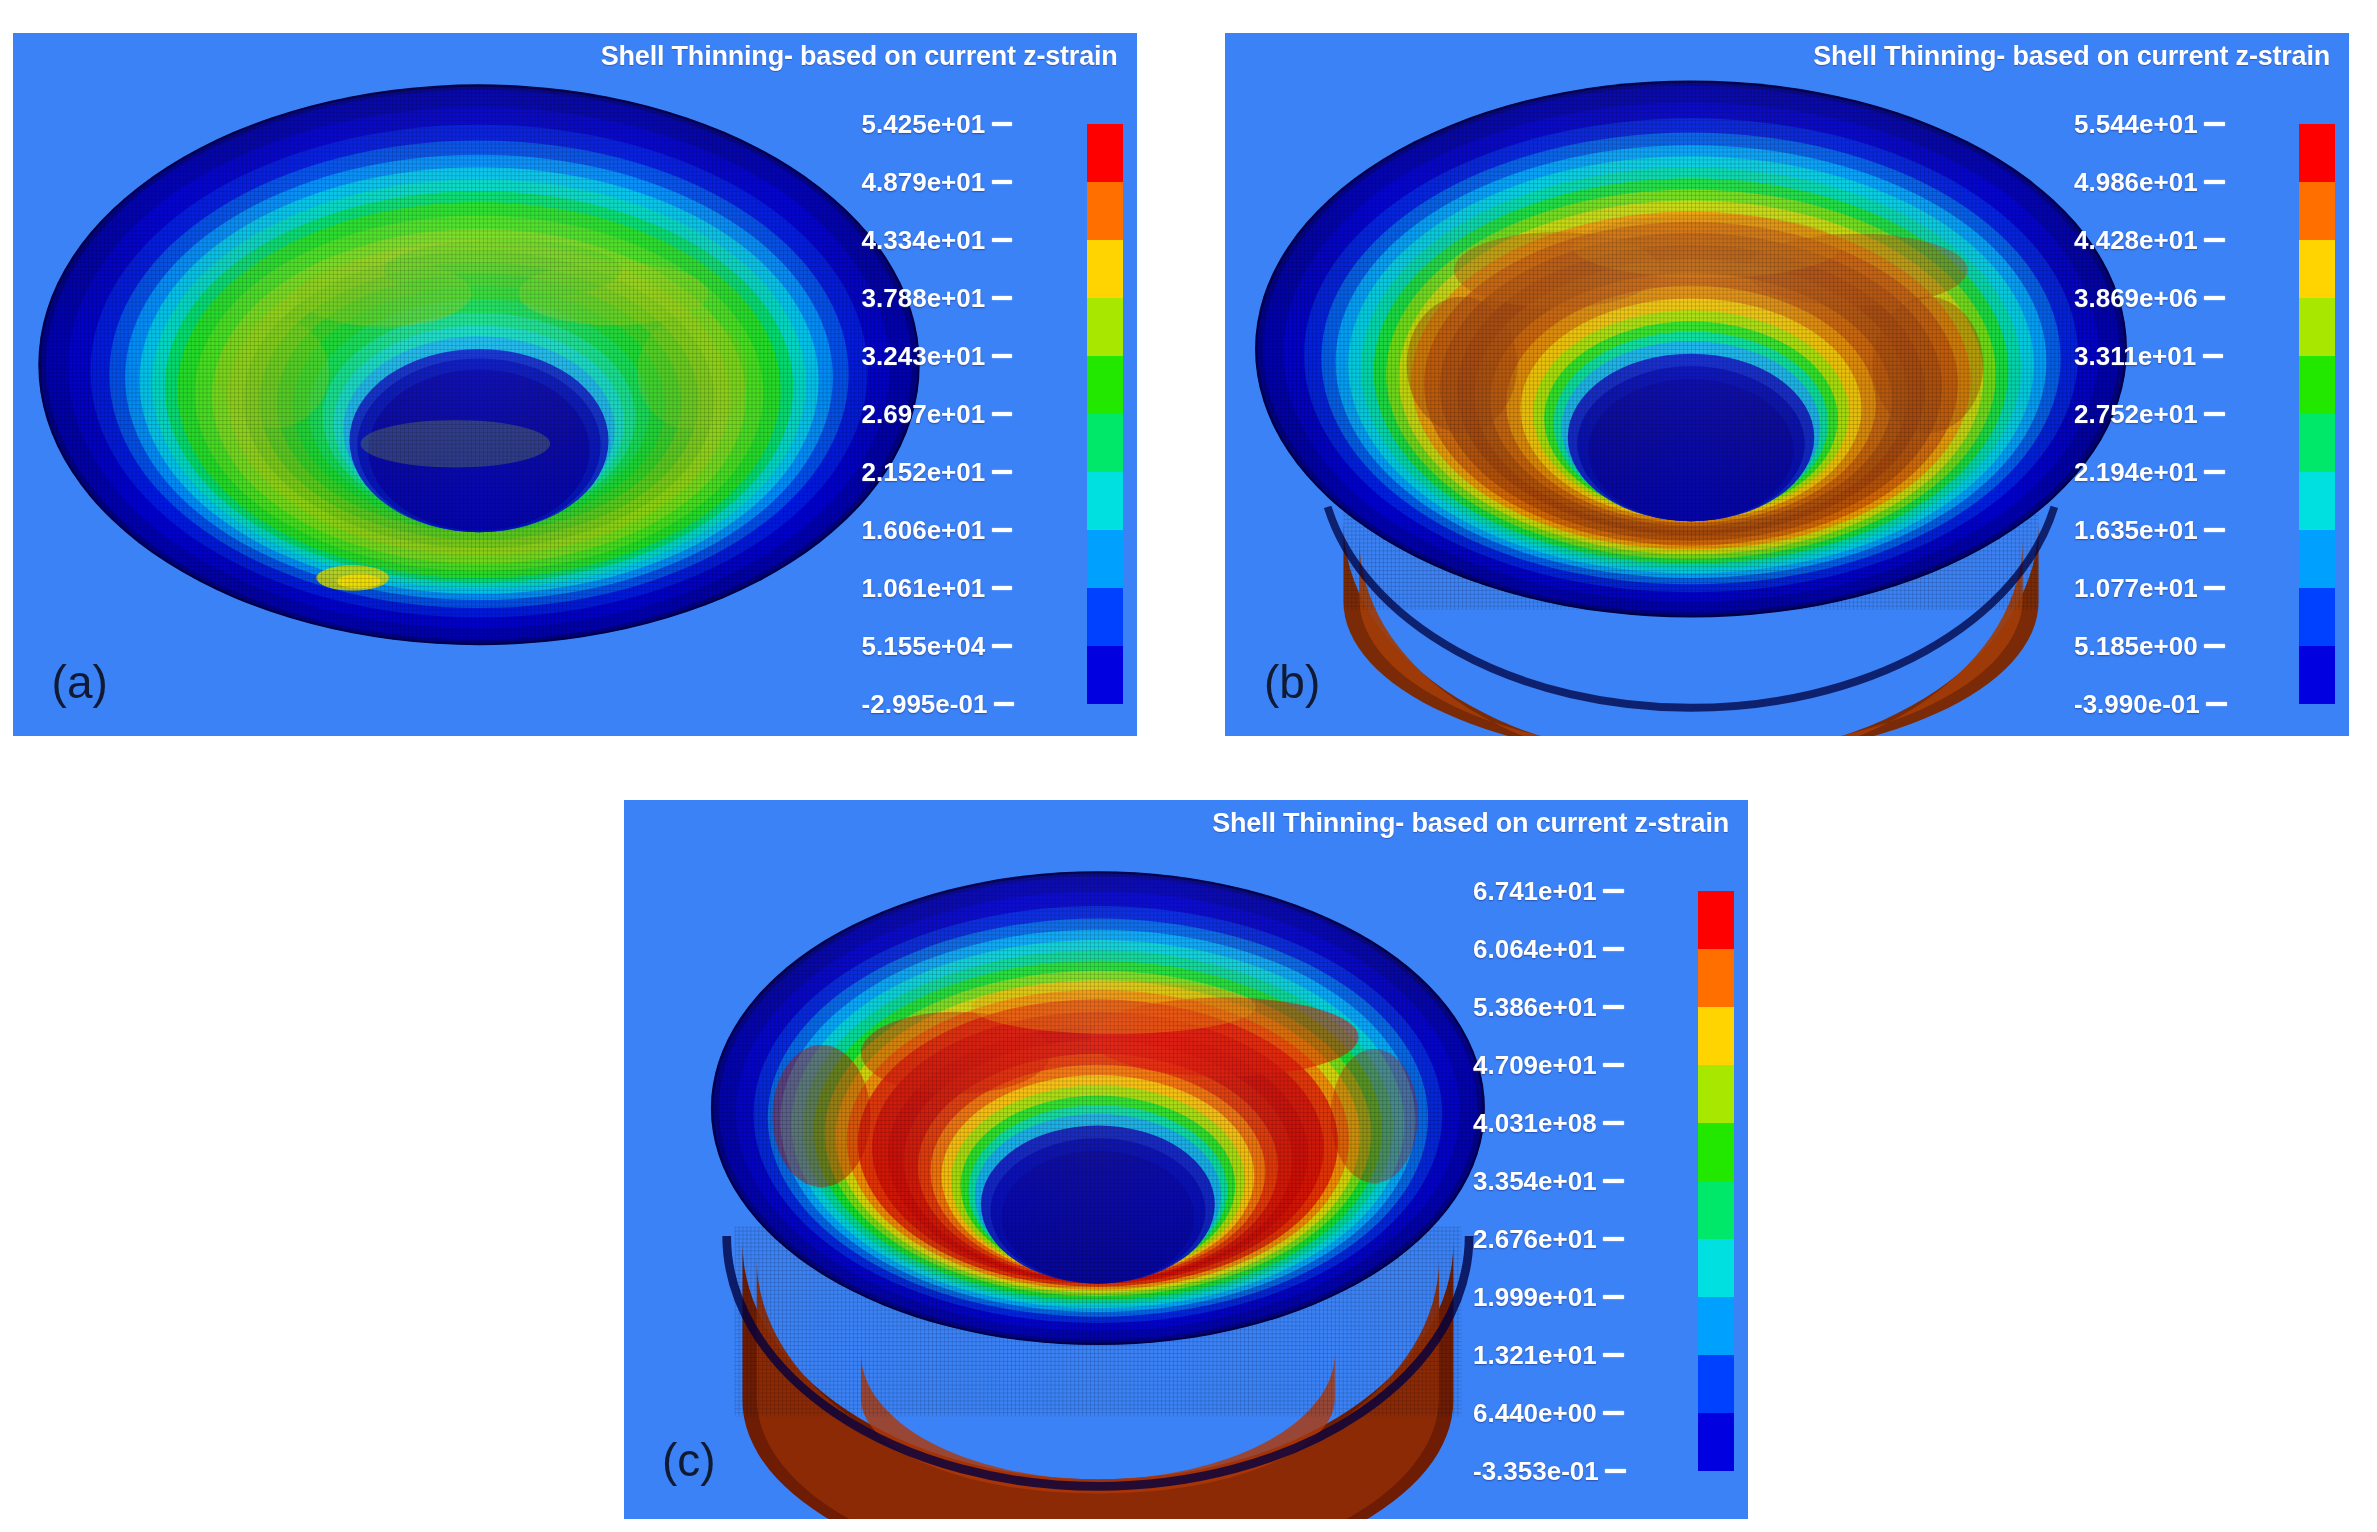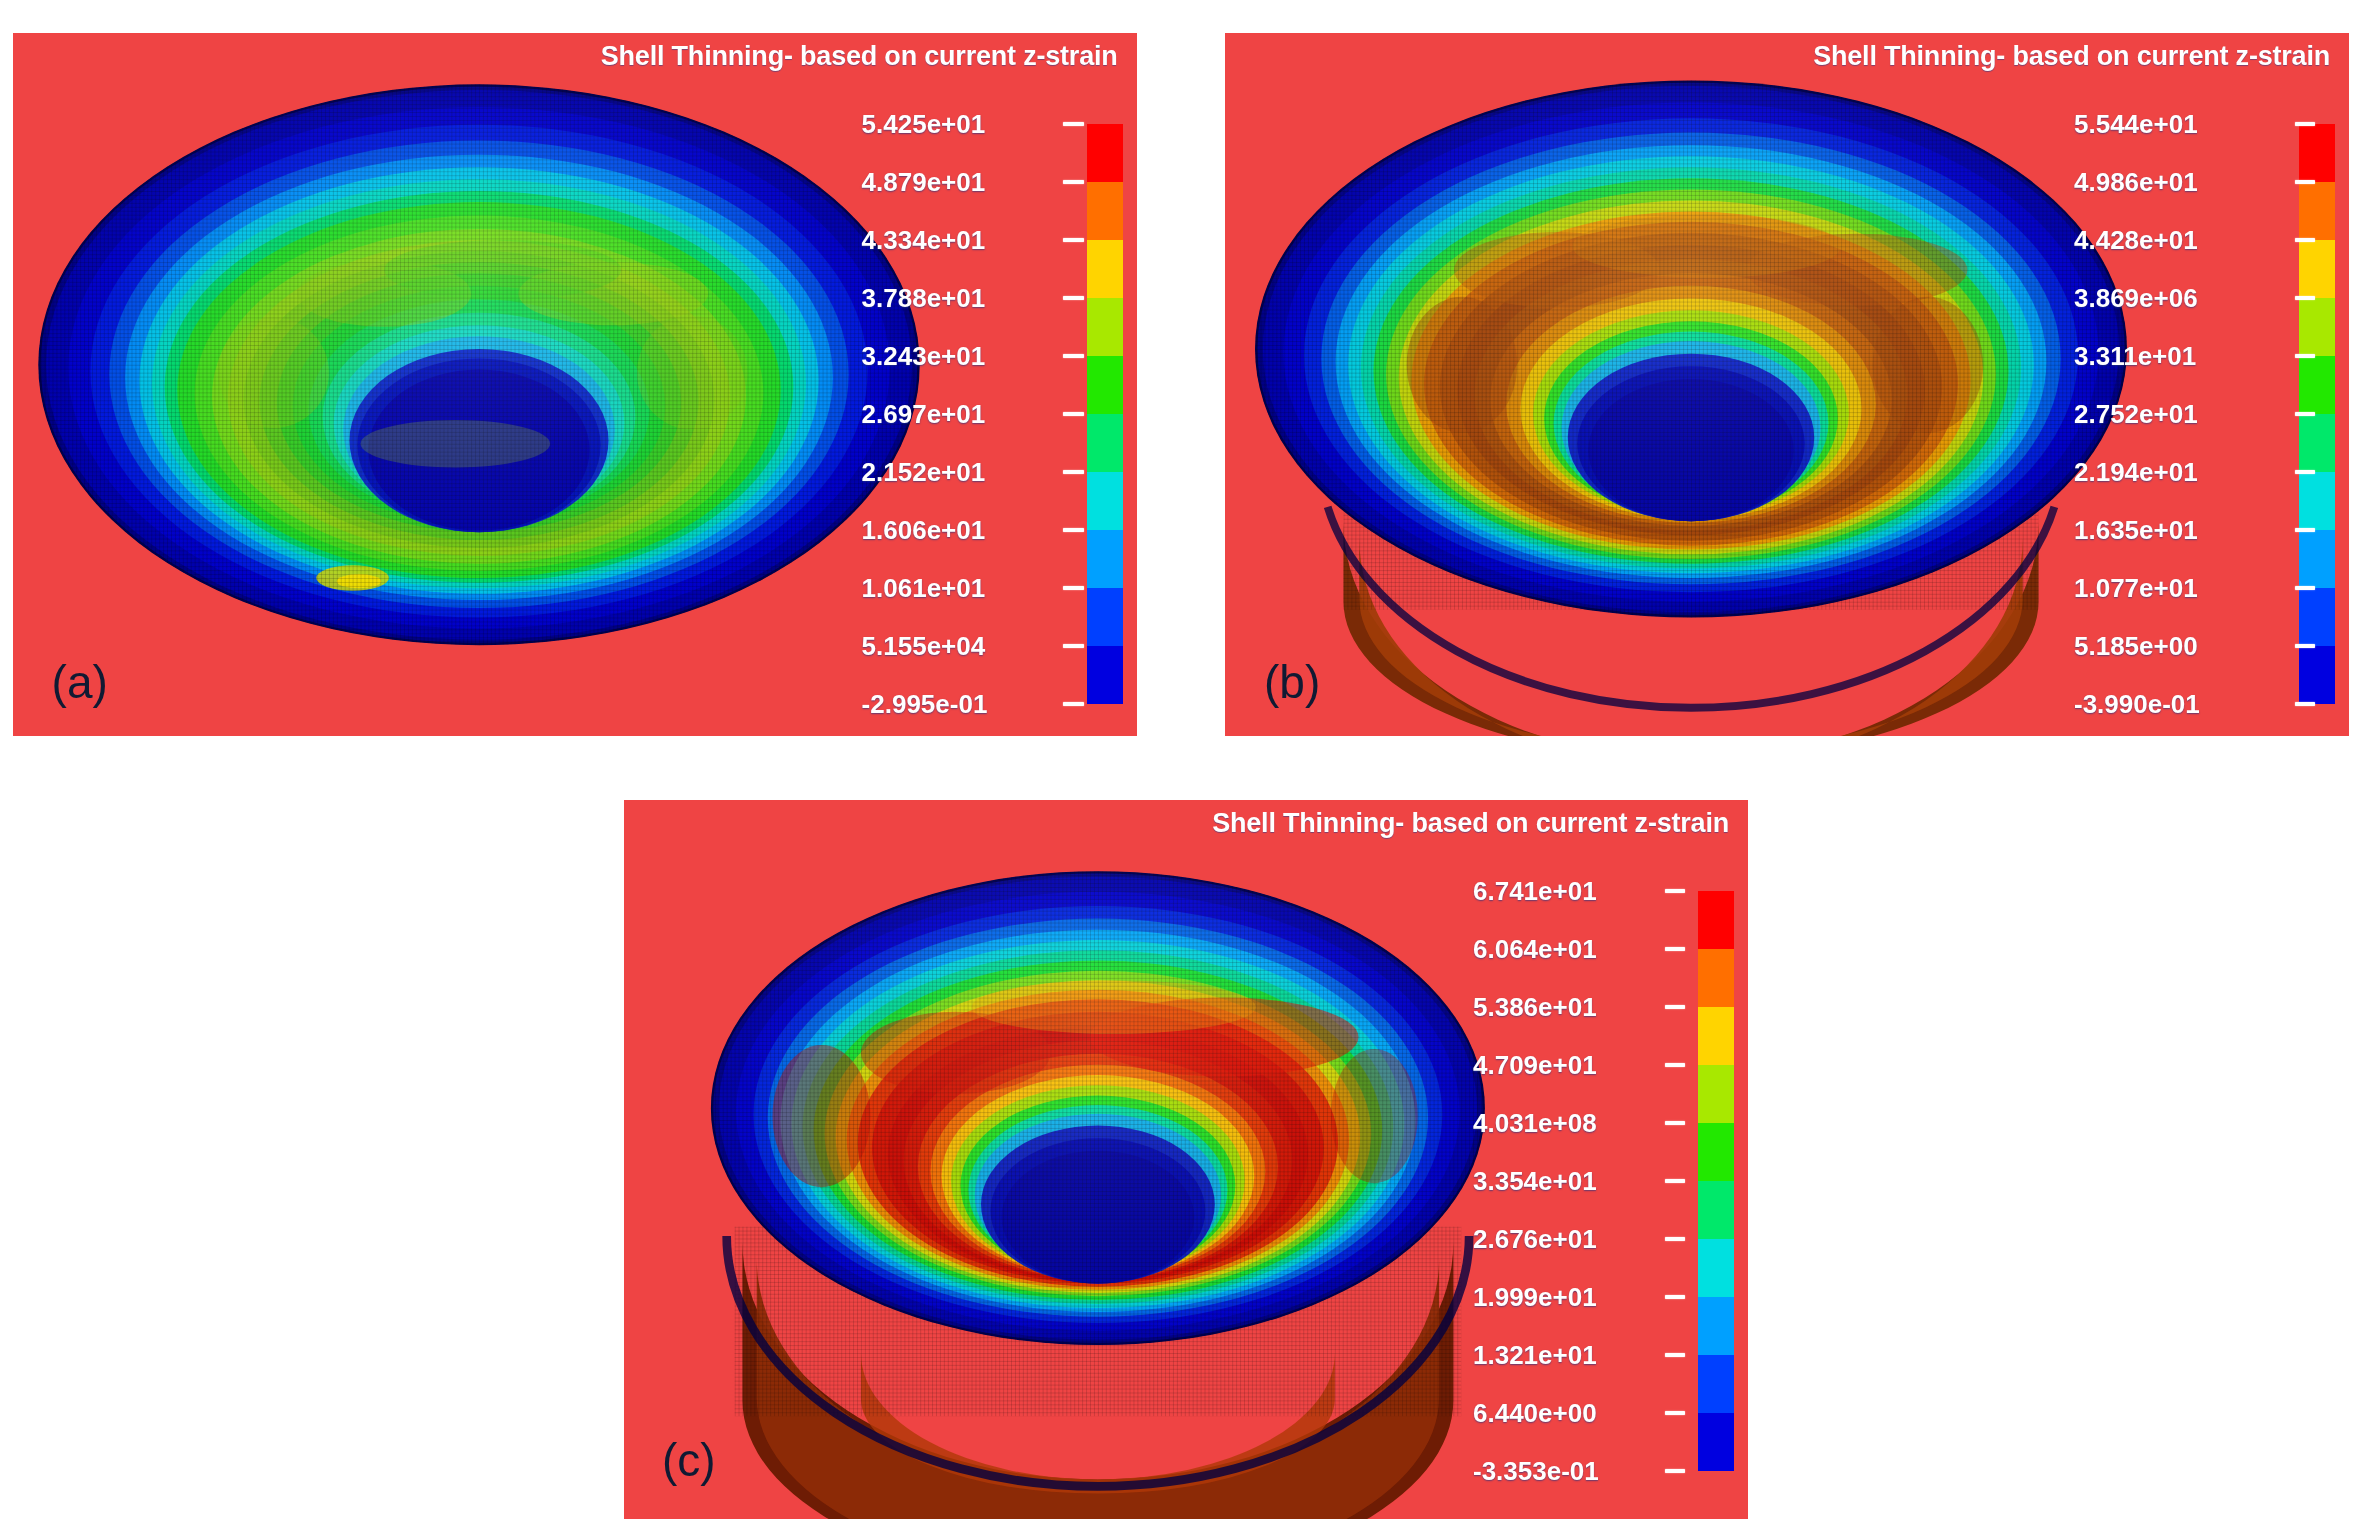--- a/index.html
+++ b/index.html
@@ -1,32 +1,32 @@
 <!DOCTYPE html>
 <html style="font-size:12.6px"><head>
 <meta charset="utf-8">
 <style>
   html,body{margin:0;padding:0;background:#ffffff;}
   body{width:2377px;height:1533px;position:relative;
        font-family:"Liberation Sans",sans-serif;overflow:hidden;}
 
-  .panel{position:absolute;background:#ef4444;overflow:hidden;}
+  .panel{position:absolute;background:#3b82f6;overflow:hidden;}
 
   .panel-title{position:absolute;right:19px;top:8px;
       color:#ffffff;font-size:27px;font-weight:bold;
       letter-spacing:-0.2px;white-space:nowrap;
       text-shadow:0 0.8px 0.8px rgba(40,60,140,.55);}
 
   .panel-label{position:absolute;color:#101a33;
       font-size:46px;font-weight:400;font-family:"Liberation Sans",sans-serif;}
 
   
   .legend{position:absolute;}
   .legend-row{position:relative;display:flex;align-items:center;
-      justify-content:space-between;height:var(--rh);}
+      justify-content:flex-start;height:var(--rh);}
   .legend-val{color:#ffffff;font-size:26px;font-weight:bold;
       white-space:nowrap;text-shadow:0 0.8px 1.6px rgba(30,50,130,.65);
       line-height:1;padding-right:3.2px;}
   .legend-tick{width:20.5px;height:3.2px;background:#ffffff;
       margin-left:3.2px;border-radius:0.8px;
       box-shadow:0 0 1.6px rgba(255,255,255,.7);}
   .legend-bar{position:absolute;top:0;width:36px;}
   .legend-swatch{width:100%;}
 
   

